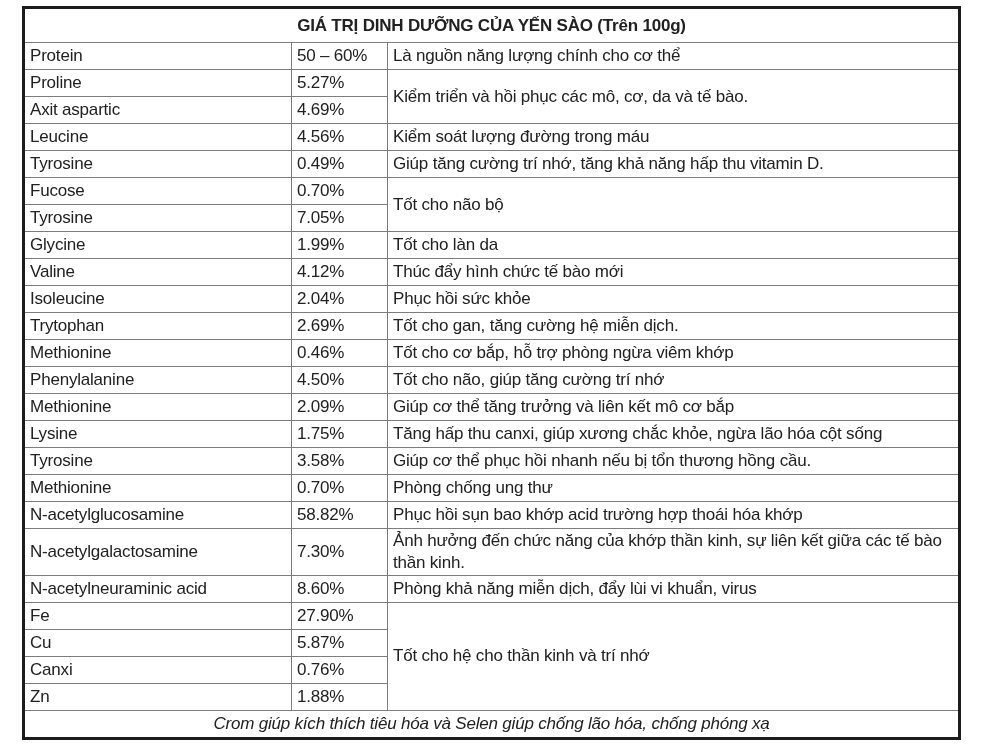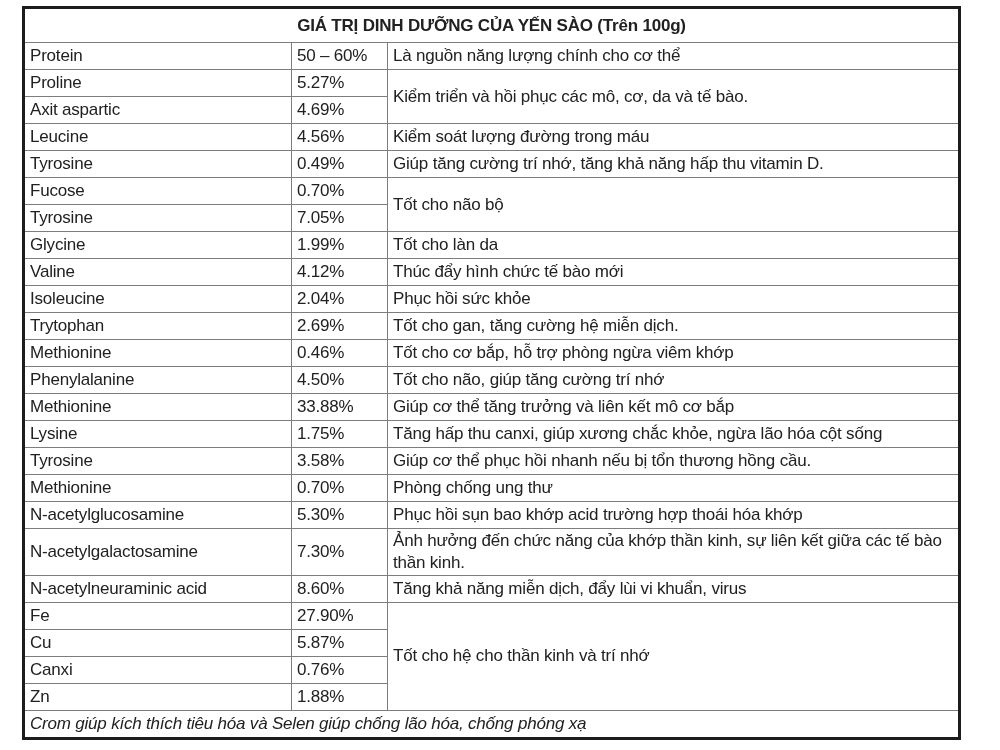--- a/index.html
+++ b/index.html
@@ -44,20 +44,21 @@
   }
   td.name-cell {
     font-weight: normal;
     height: 24px;
   }
   td.value-cell { }
   td.desc-cell { }
   td.footer-cell {
     font-style: italic;
     height: 24px;
+    text-align: center;
   }
 </style>
 </head>
 <body>
 
 <div class="page">
   <table class="nutrition">
     <colgroup>
       <col style="width:268px">
       <col style="width:96px">
@@ -137,21 +138,21 @@
       </tr>
 
       <tr>
         <td class="name-cell">Phenylalanine</td>
         <td class="value-cell">4.50%</td>
         <td class="desc-cell">Tốt cho não, giúp tăng cường trí nhớ</td>
       </tr>
 
       <tr>
         <td class="name-cell">Methionine</td>
-        <td class="value-cell">33.88%</td>
+        <td class="value-cell">2.09%</td>
         <td class="desc-cell">Giúp cơ thể tăng trưởng và liên kết mô cơ bắp</td>
       </tr>
 
       <tr>
         <td class="name-cell">Lysine</td>
         <td class="value-cell">1.75%</td>
         <td class="desc-cell">Tăng hấp thu canxi, giúp xương chắc khỏe, ngừa lão hóa cột sống</td>
       </tr>
 
       <tr>
@@ -161,34 +162,34 @@
       </tr>
 
       <tr>
         <td class="name-cell">Methionine</td>
         <td class="value-cell">0.70%</td>
         <td class="desc-cell">Phòng chống ung thư</td>
       </tr>
 
       <tr>
         <td class="name-cell">N-acetylglucosamine</td>
-        <td class="value-cell">5.30%</td>
+        <td class="value-cell">58.82%</td>
         <td class="desc-cell">Phục hồi sụn bao khớp acid trường hợp thoái hóa khớp</td>
       </tr>
 
       <tr>
         <td class="name-cell">N-acetylgalactosamine</td>
         <td class="value-cell">7.30%</td>
         <td class="desc-cell">Ảnh hưởng đến chức năng của khớp thần kinh, sự liên kết giữa các tế bào thần kinh.</td>
       </tr>
 
       <tr>
         <td class="name-cell">N-acetylneuraminic acid</td>
         <td class="value-cell">8.60%</td>
-        <td class="desc-cell">Tăng khả năng miễn dịch, đẩy lùi vi khuẩn, virus</td>
+        <td class="desc-cell">Phòng khả năng miễn dịch, đẩy lùi vi khuẩn, virus</td>
       </tr>
 
       <tr>
         <td class="name-cell">Fe</td>
         <td class="value-cell">27.90%</td>
         <td class="desc-cell" rowspan="4">Tốt cho hệ cho thần kinh và trí nhớ</td>
       </tr>
       <tr>
         <td class="name-cell">Cu</td>
         <td class="value-cell">5.87%</td>

